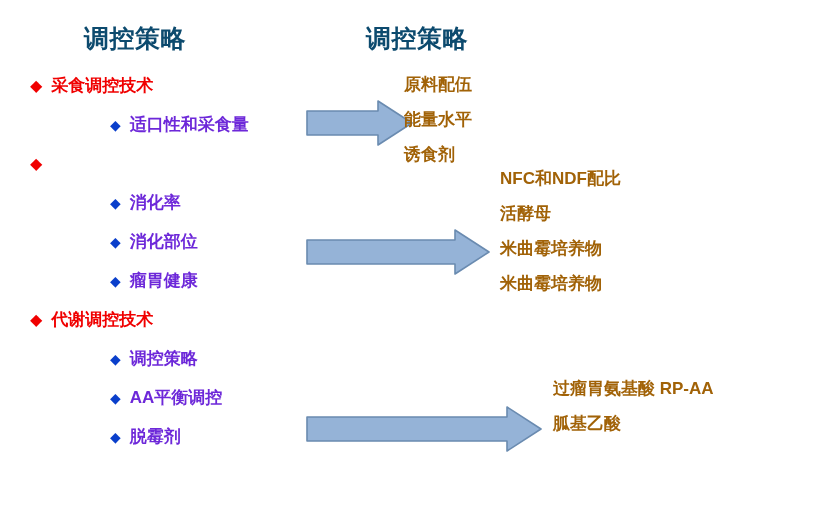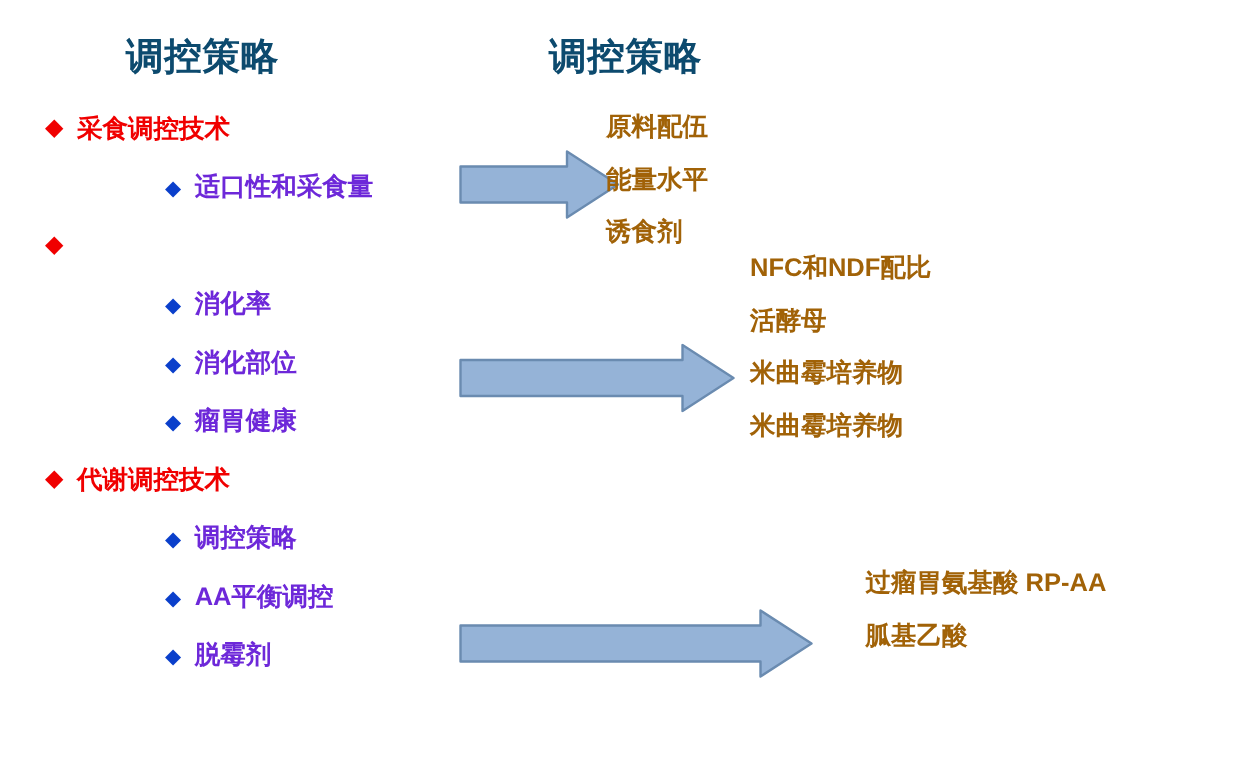--- a/index.html
+++ b/index.html
@@ -77,21 +77,21 @@
     font-size: 17px;
     color: #a16207;
     white-space: nowrap;
     line-height: 1;
     margin-bottom: 18px;
   }
   .rgroup .ritem:last-child { margin-bottom: 0; }
 
   #rgroup-1 { left: 404px; top: 76px; }
   #rgroup-2 { left: 500px; top: 170px; }
-  #rgroup-3 { left: 553px; top: 380px; margin-left: 24px; }
+  #rgroup-3 { left: 553px; top: 380px; }
 
   
   .arrow { position: absolute; }
   .arrow svg { display: block; }
 
   #arrow-1 { left: 306px; top: 100px; }
   #arrow-2 { left: 306px; top: 229px; }
   #arrow-3 { left: 306px; top: 406px; }
 </style>
 </head>

